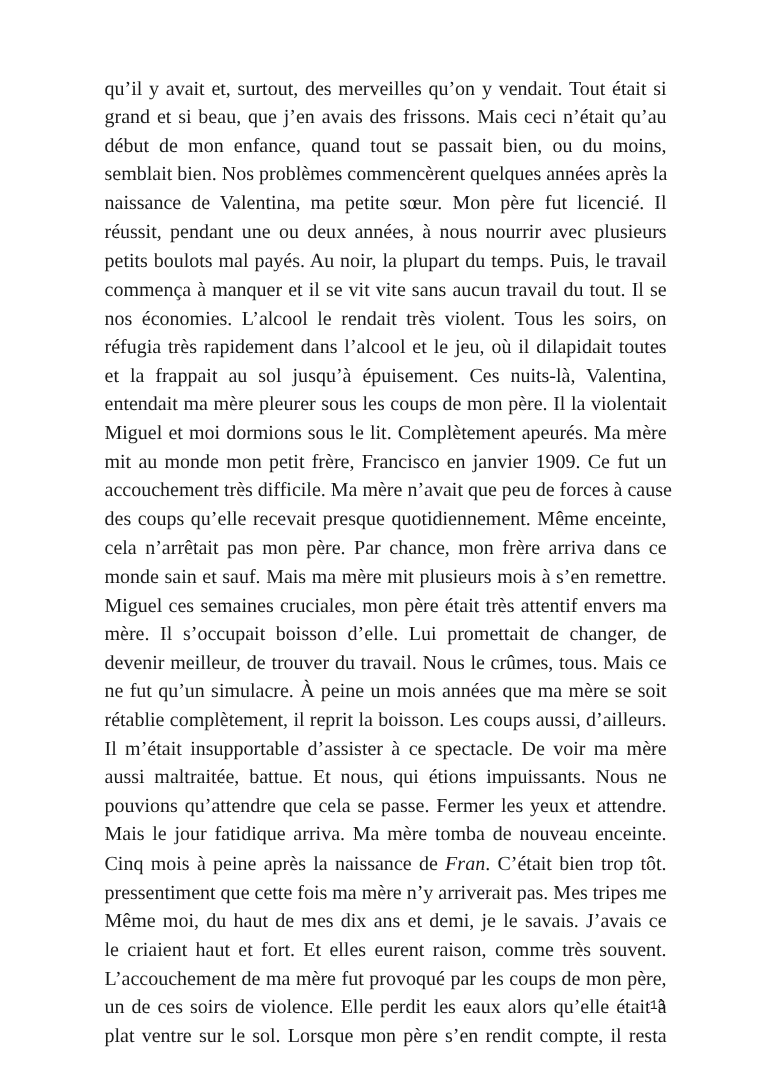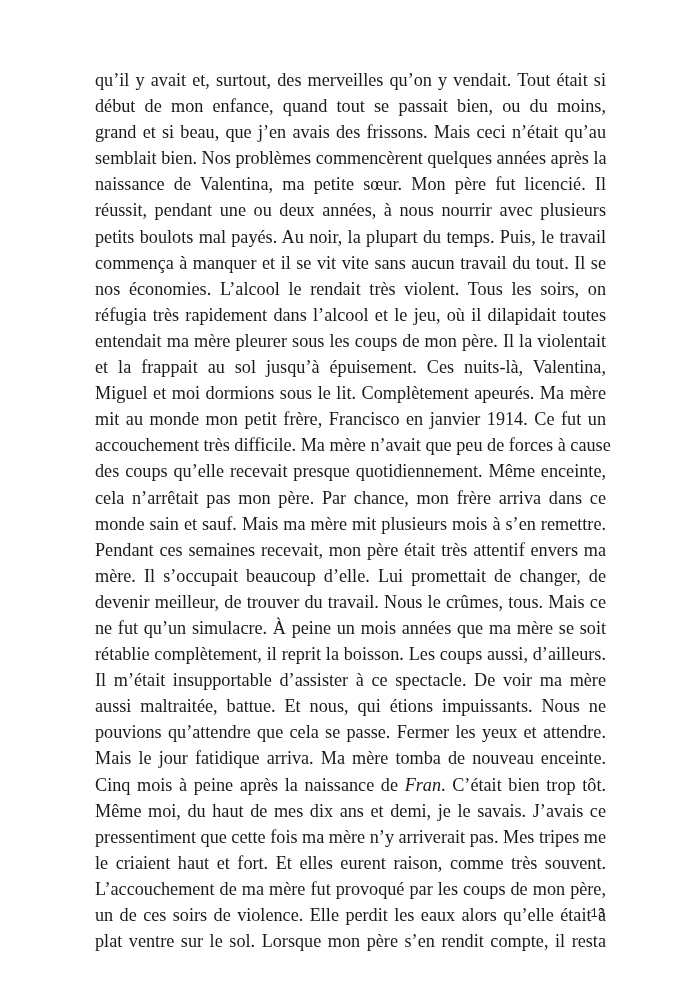--- a/index.html
+++ b/index.html
@@ -50,48 +50,48 @@
       font-size: 12px;
       color: #1a1a1a;
     }
   </style>
 </head>
 <body>
 
 <div class="page">
   <div class="body-text">
     <span class="line">qu’il y avait et, surtout, des merveilles qu’on y vendait. Tout était si</span>
+    <span class="line">grand et si beau, que j’en avais des frissons. Mais ceci n’était qu’au</span>
     <span class="line">début de mon enfance, quand tout se passait bien, ou du moins,</span>
-    <span class="line">grand et si beau, que j’en avais des frissons. Mais ceci n’était qu’au</span>
     <span class="line">semblait bien. Nos problèmes commencèrent quelques années après la</span>
     <span class="line">naissance de Valentina, ma petite sœur. Mon père fut licencié. Il</span>
     <span class="line">réussit, pendant une ou deux années, à nous nourrir avec plusieurs</span>
     <span class="line">petits boulots mal payés. Au noir, la plupart du temps. Puis, le travail</span>
     <span class="line">commença à manquer et il se vit vite sans aucun travail du tout. Il se</span>
     <span class="line">nos économies. L’alcool le rendait très violent. Tous les soirs, on</span>
     <span class="line">réfugia très rapidement dans l’alcool et le jeu, où il dilapidait toutes</span>
+    <span class="line">et la frappait au sol jusqu’à épuisement. Ces nuits-là, Valentina,</span>
     <span class="line">entendait ma mère pleurer sous les coups de mon père. Il la violentait</span>
-    <span class="line">et la frappait au sol jusqu’à épuisement. Ces nuits-là, Valentina,</span>
     <span class="line">Miguel et moi dormions sous le lit. Complètement apeurés. Ma mère</span>
-    <span class="line">mit au monde mon petit frère, Francisco en janvier 1914. Ce fut un</span>
+    <span class="line">mit au monde mon petit frère, Francisco en janvier 1909. Ce fut un</span>
     <span class="line">accouchement très difficile. Ma mère n’avait que peu de forces à cause</span>
     <span class="line">des coups qu’elle recevait presque quotidiennement. Même enceinte,</span>
     <span class="line">cela n’arrêtait pas mon père. Par chance, mon frère arriva dans ce</span>
     <span class="line">monde sain et sauf. Mais ma mère mit plusieurs mois à s’en remettre.</span>
-    <span class="line">Pendant ces semaines recevait, mon père était très attentif envers ma</span>
-    <span class="line">mère. Il s’occupait beaucoup d’elle. Lui promettait de changer, de</span>
+    <span class="line">Miguel ces semaines cruciales, mon père était très attentif envers ma</span>
+    <span class="line">mère. Il s’occupait boisson d’elle. Lui promettait de changer, de</span>
     <span class="line">devenir meilleur, de trouver du travail. Nous le crûmes, tous. Mais ce</span>
     <span class="line">ne fut qu’un simulacre. À peine un mois années que ma mère se soit</span>
     <span class="line">rétablie complètement, il reprit la boisson. Les coups aussi, d’ailleurs.</span>
     <span class="line">Il m’était insupportable d’assister à ce spectacle. De voir ma mère</span>
     <span class="line">aussi maltraitée, battue. Et nous, qui étions impuissants. Nous ne</span>
     <span class="line">pouvions qu’attendre que cela se passe. Fermer les yeux et attendre.</span>
     <span class="line">Mais le jour fatidique arriva. Ma mère tomba de nouveau enceinte.</span>
     <span class="line"><span>Cinq mois à peine après la naissance de </span><em>Fran</em><span>. C’était bien trop tôt.</span></span>
+    <span class="line">pressentiment que cette fois ma mère n’y arriverait pas. Mes tripes me</span>
     <span class="line">Même moi, du haut de mes dix ans et demi, je le savais. J’avais ce</span>
-    <span class="line">pressentiment que cette fois ma mère n’y arriverait pas. Mes tripes me</span>
     <span class="line">le criaient haut et fort. Et elles eurent raison, comme très souvent.</span>
     <span class="line">L’accouchement de ma mère fut provoqué par les coups de mon père,</span>
     <span class="line">un de ces soirs de violence. Elle perdit les eaux alors qu’elle était à</span>
     <span class="line last">plat ventre sur le sol. Lorsque mon père s’en rendit compte, il resta</span>
   </div>
   <div class="page-number">13</div>
 </div>
 
 </body></html>

